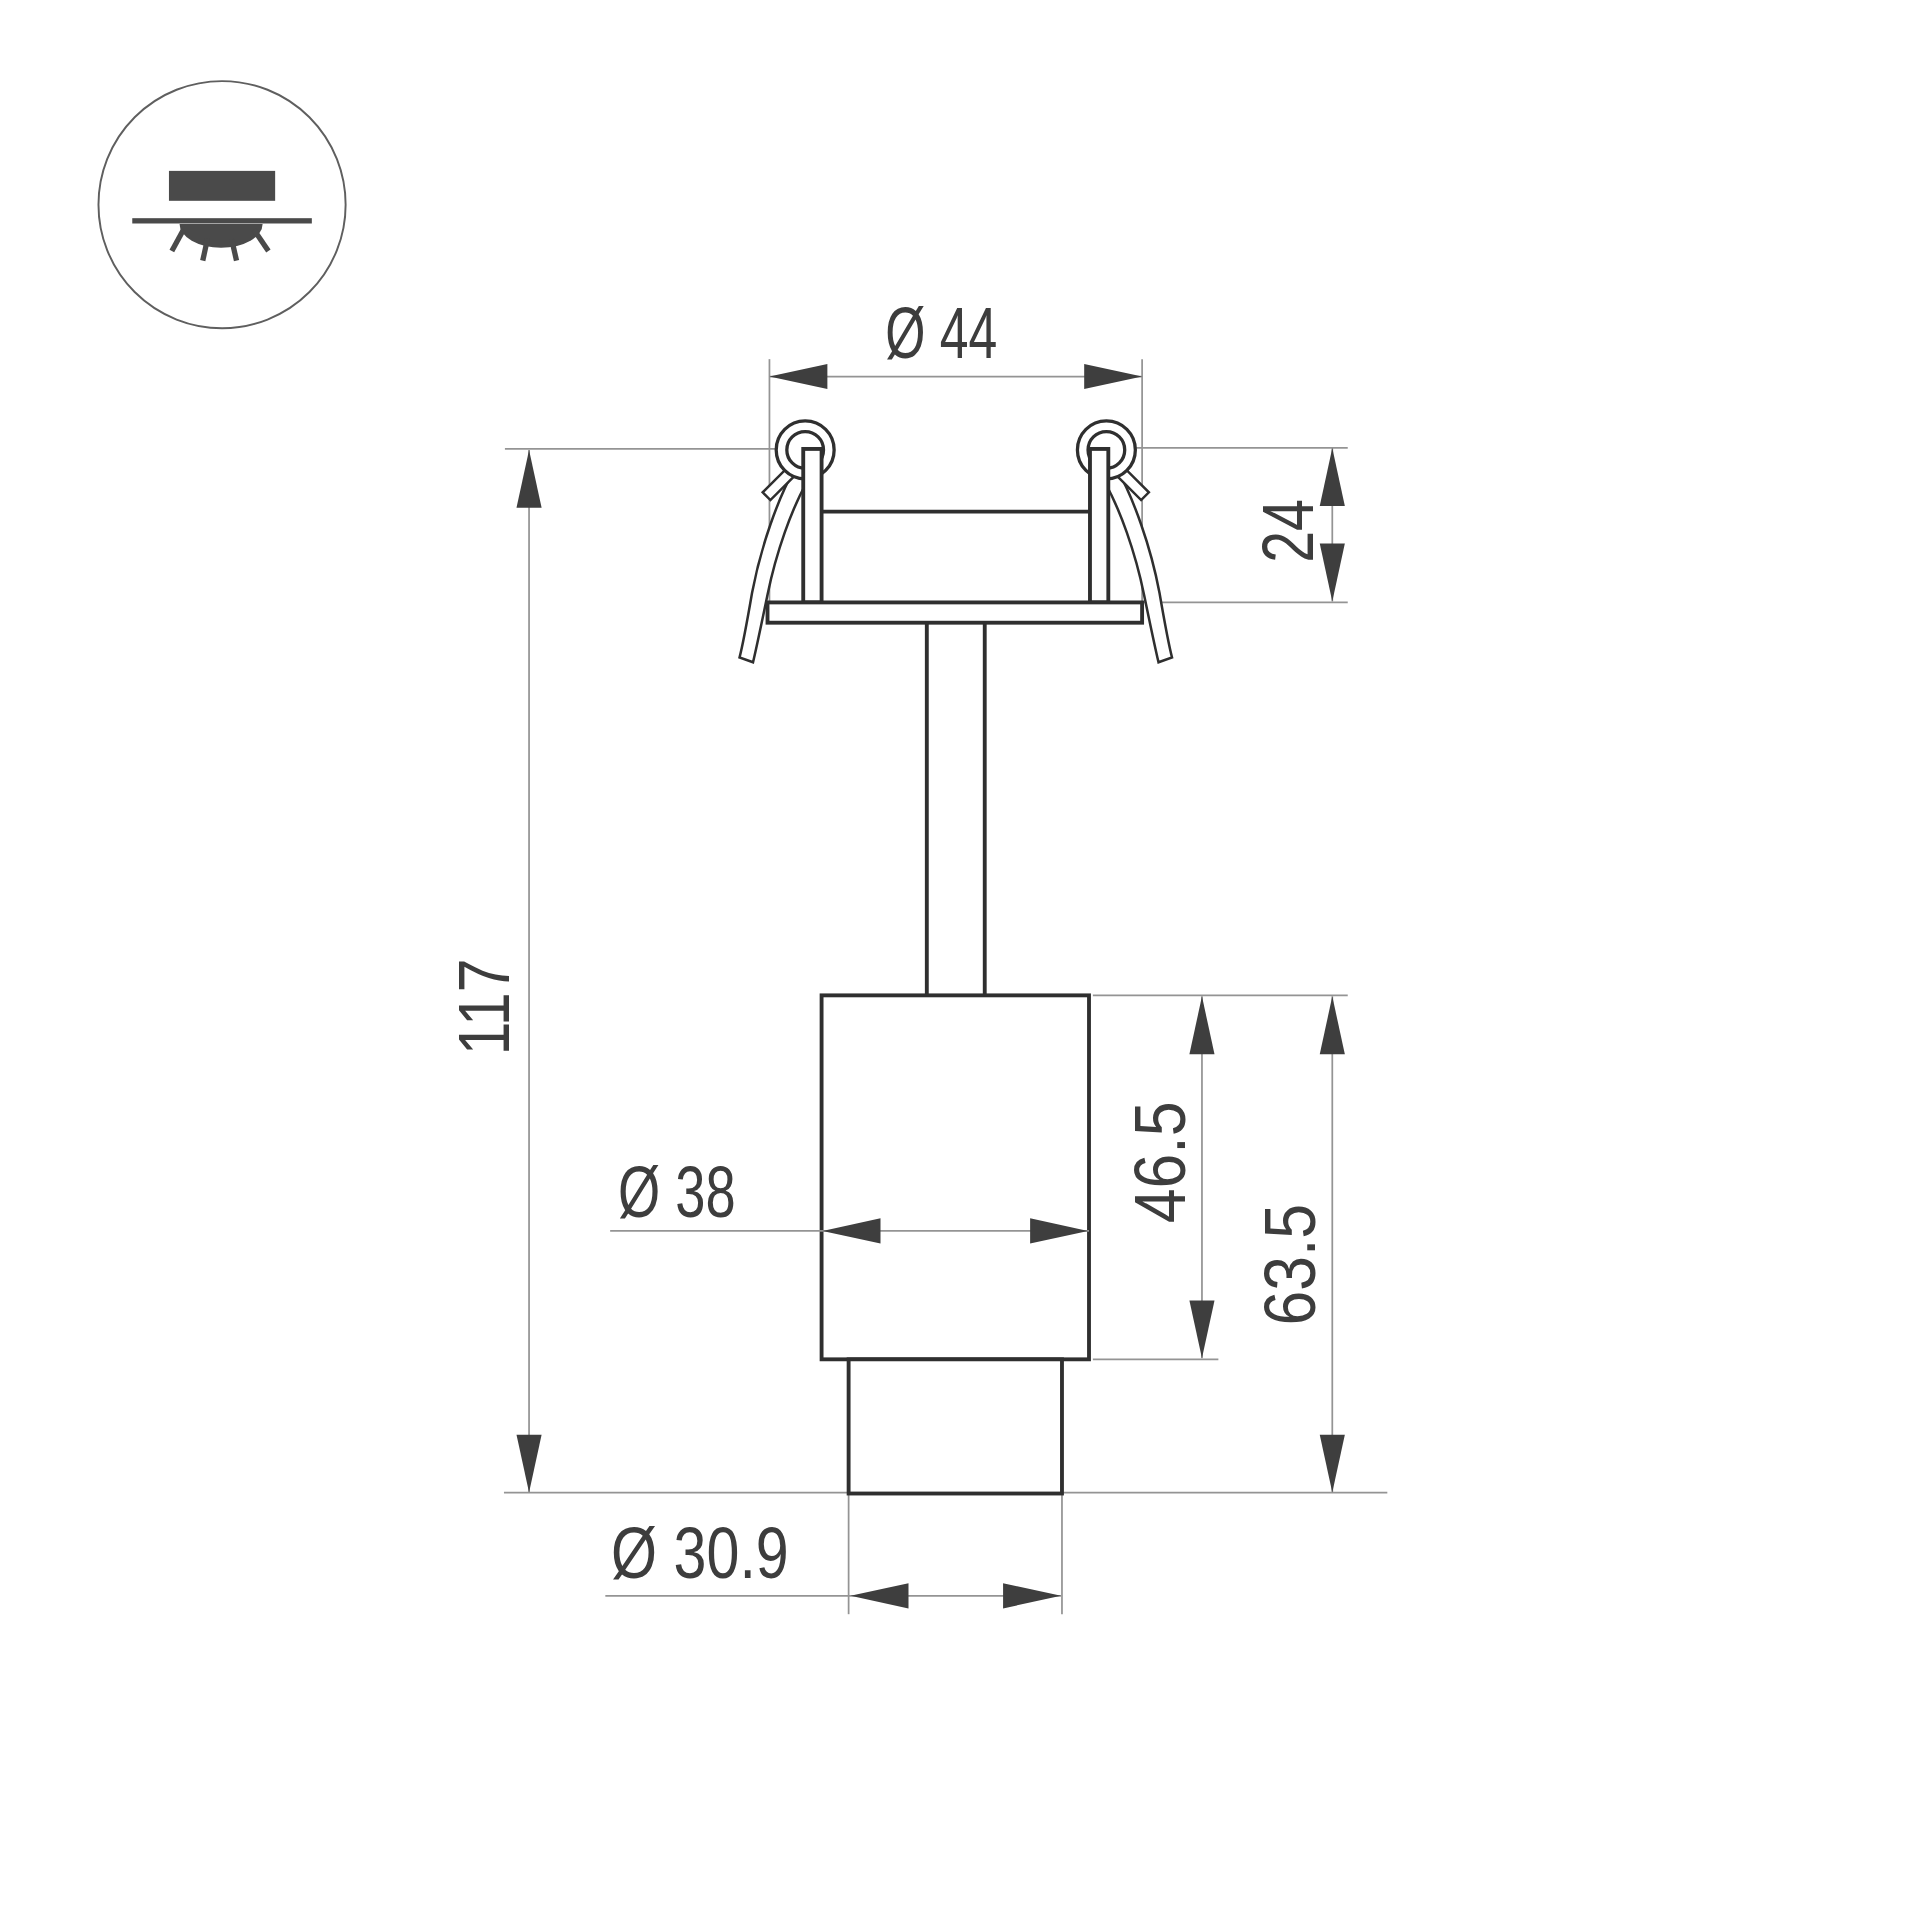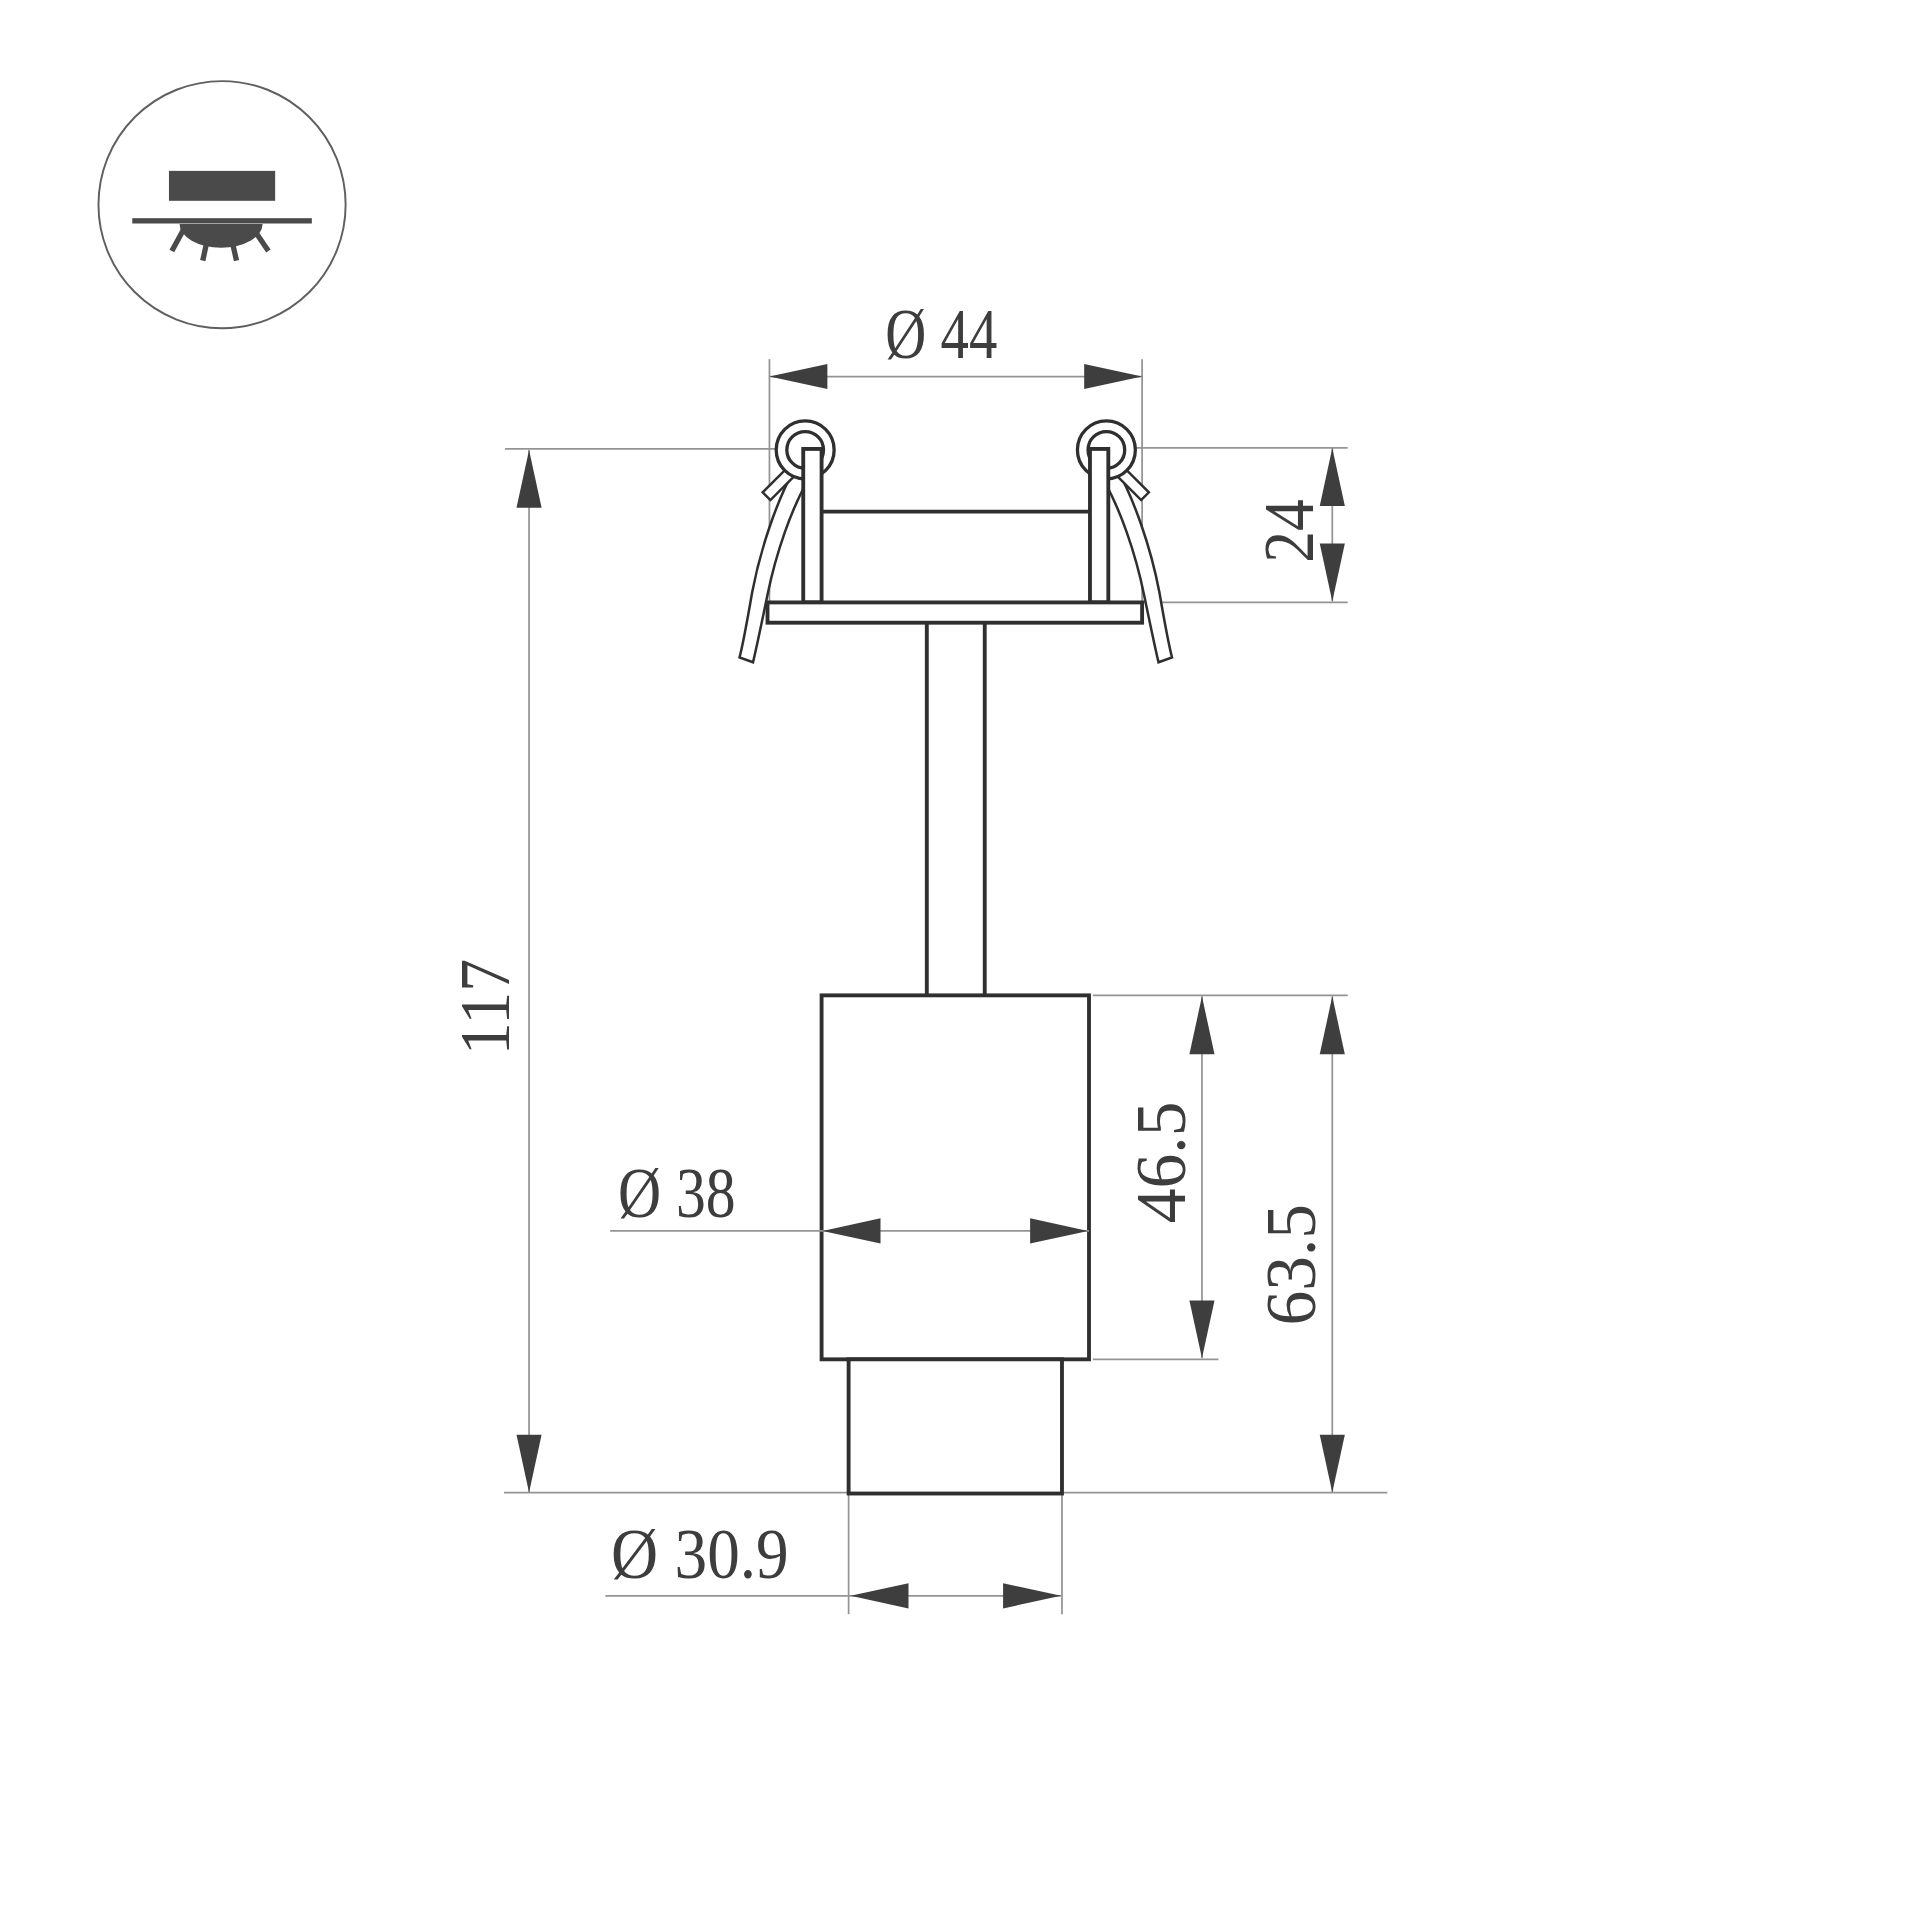--- a/index.html
+++ b/index.html
@@ -1,17 +1,17 @@
 <!DOCTYPE html>
 <html><head>
 <meta charset="utf-8">
 <style>
   html,body{margin:0;padding:0;background:#ffffff;}
   .stage{width:1548px;height:1927px;position:relative;background:var(--paper,#fff);
-         font-family:Liberation Serif, serif;}
+         font-family:Liberation Sans, sans-serif;}
   svg{display:block;}
   .thin{stroke:var(--dim-line);stroke-width:1.8;fill:none;}
   .outline{stroke:var(--ink);stroke-width:4;fill:#ffffff;}
   .outline-line{stroke:var(--ink);stroke-width:4;fill:none;}
   .ring{stroke:var(--ink);stroke-width:3.4;fill:#ffffff;}
   .wire{stroke:var(--ink);stroke-width:2.6;fill:#ffffff;}
   .arrow{fill:var(--arrow);stroke:none;}
   .dimtext{fill:var(--text);font-size:75px;letter-spacing:0;}
   .badge-circle{stroke:var(--badge);stroke-width:2;fill:#ffffff;}
   .icon-fill{fill:var(--icon);stroke:none;}

